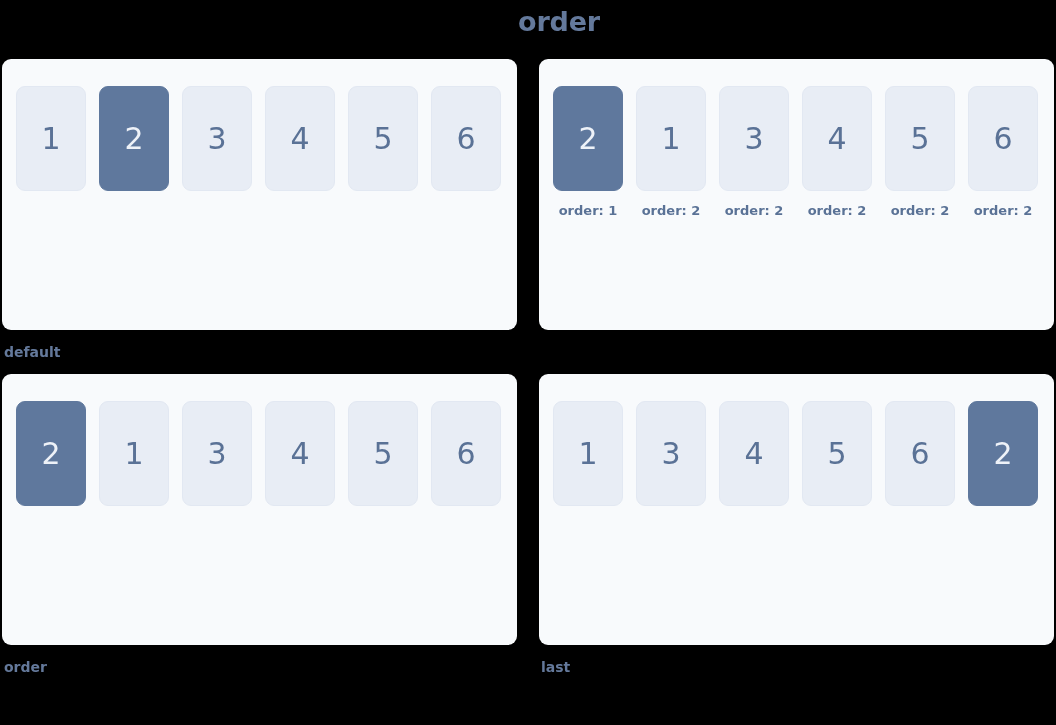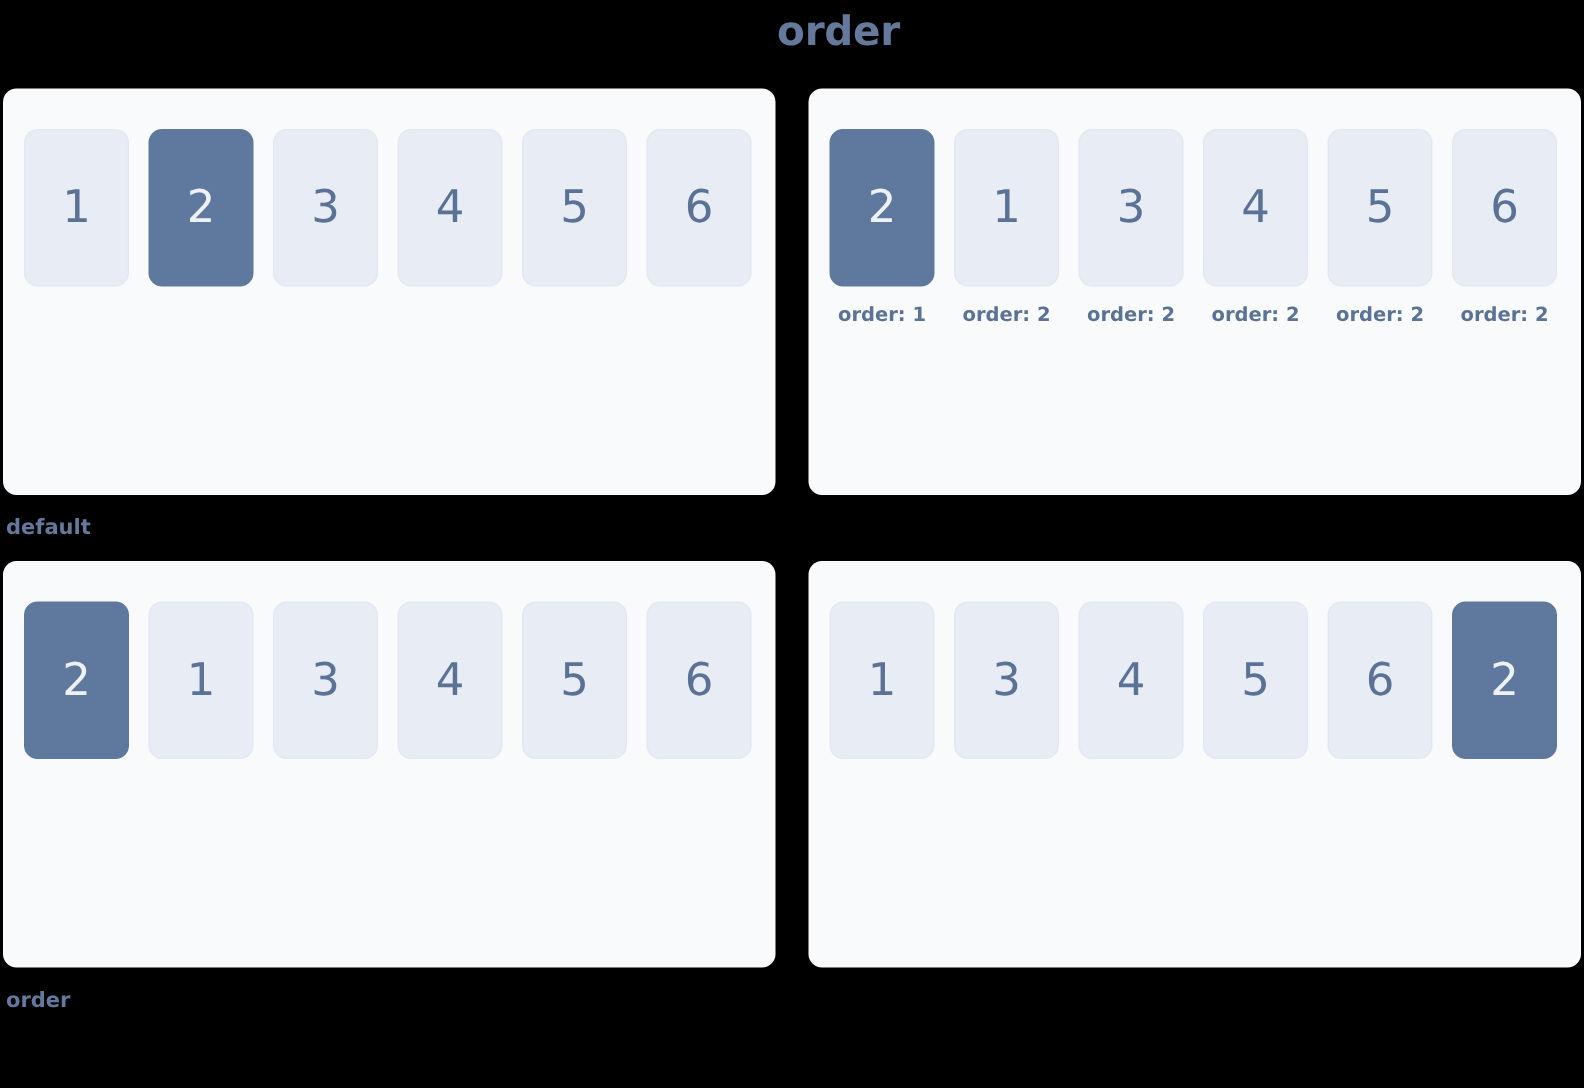--- a/index.html
+++ b/index.html
@@ -211,14 +211,15 @@
             <div class="item">5</div>
           </div>
           <div class="item-wrap">
             <div class="item">6</div>
           </div>
           <div class="item-wrap">
             <div class="item highlight">2</div>
           </div>
         </div>
       </div>
+      <div class="caption">last</div>
     </div>
   </div>
 
 </body></html>

